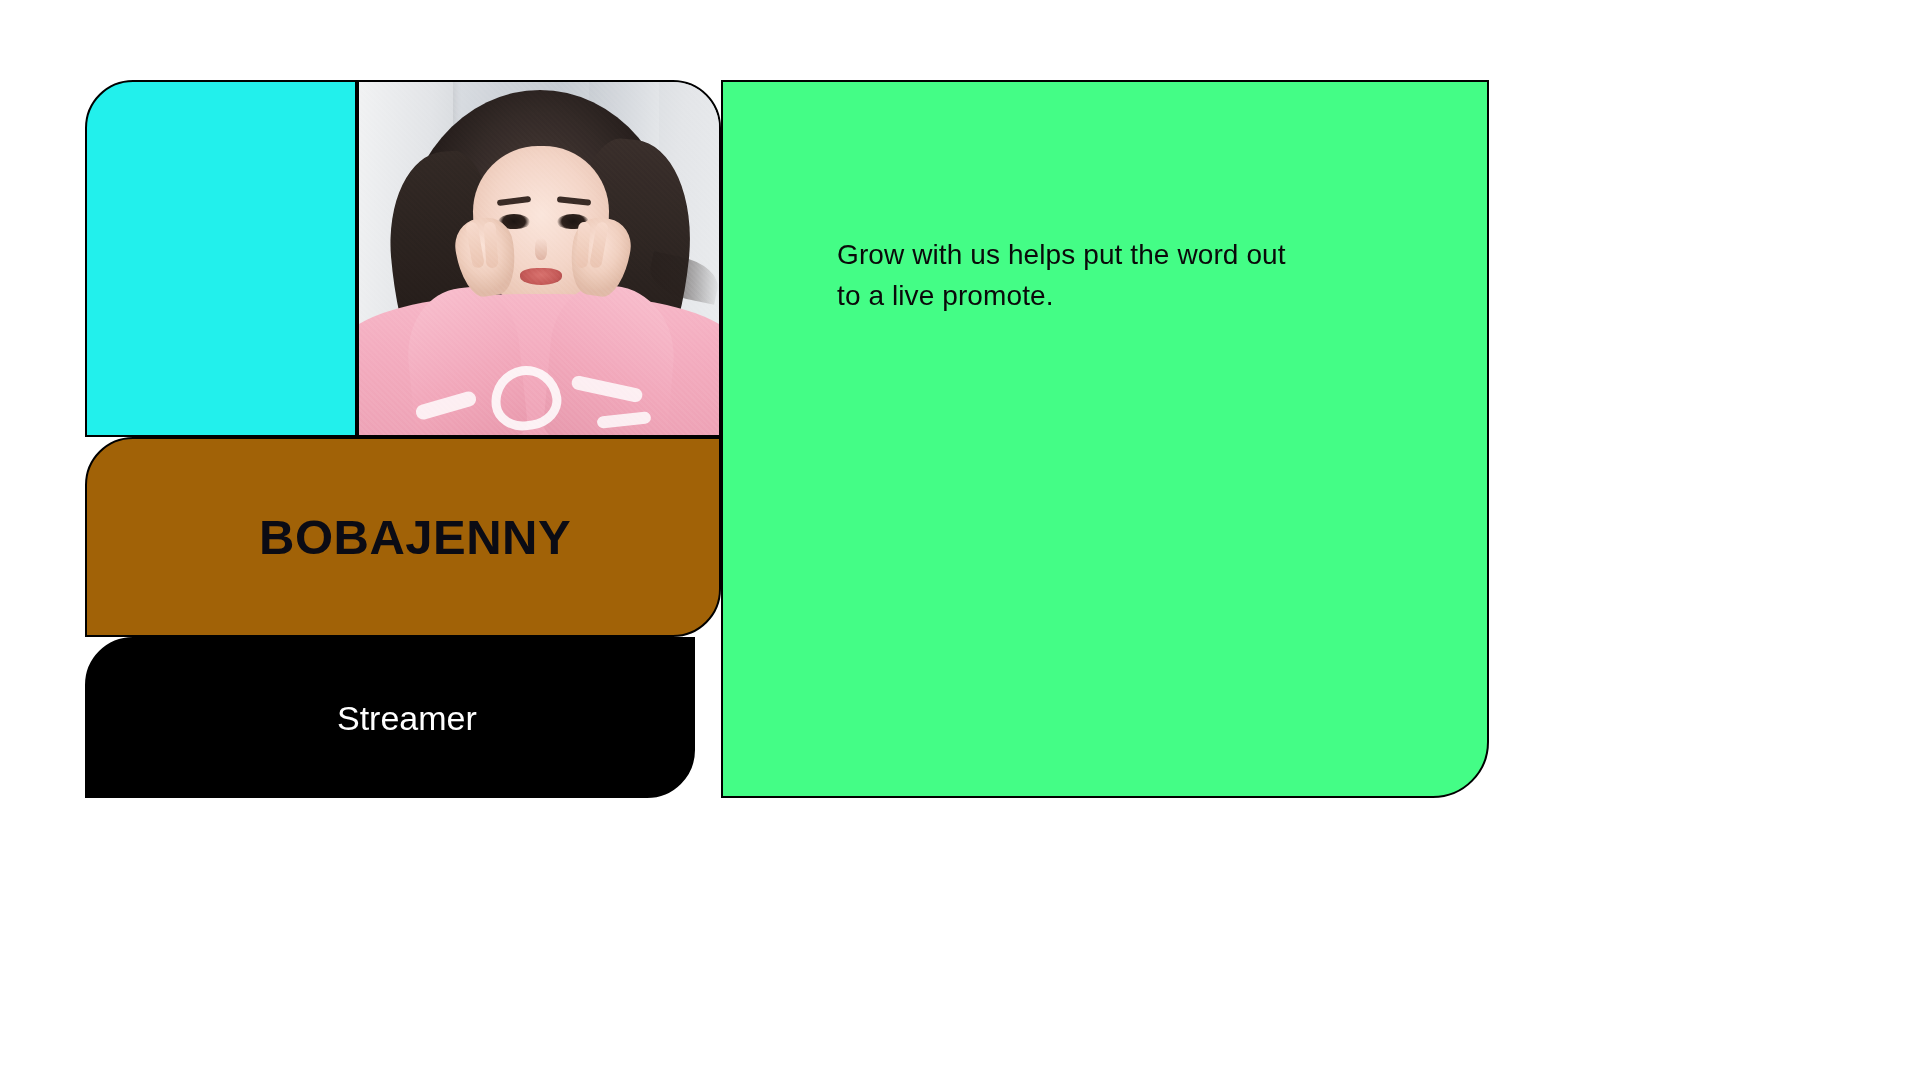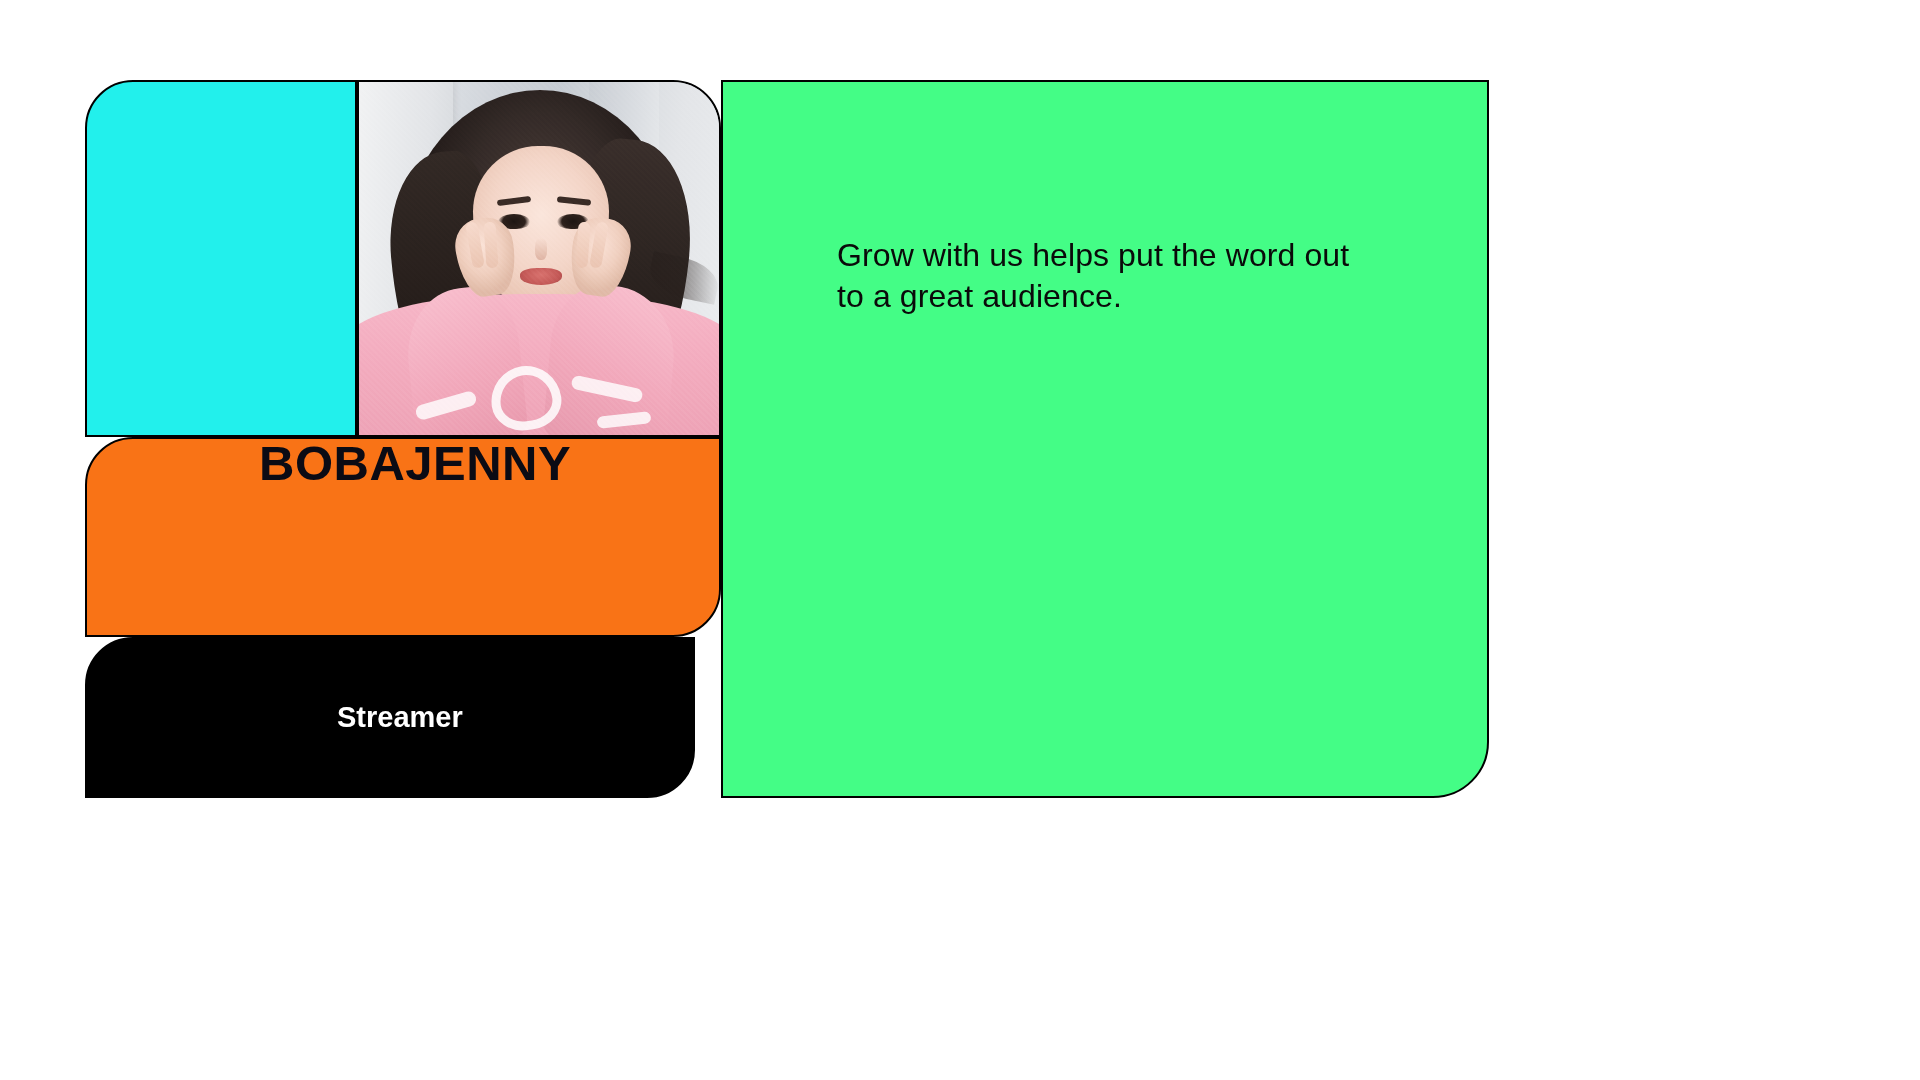--- a/index.html
+++ b/index.html
@@ -240,26 +240,26 @@
     opacity: .55;
   }
 
   
   .bar-name {
     position: absolute;
     left: 0;
     top: 357px;
     width: 636px;
     height: 200px;
-    background: #f97316;
+    background: #a16207;
     border: 2px solid #000000;
     border-radius: 48px 0 48px 0;
     box-sizing: border-box;
     display: flex;
-    align-items: flex-start;
+    align-items: center;
   }
   .name-text {
     font-size: 49px;
     font-weight: 700;
     letter-spacing: 0.5px;
     color: #0b0b14;
     margin-left: 172px;
     line-height: 1;
     white-space: nowrap;
   }
@@ -272,22 +272,22 @@
     width: 610px;
     height: 161px;
     background: #000000;
     border: 2px solid #000000;
     border-radius: 48px 0 48px 0;
     box-sizing: border-box;
     display: flex;
     align-items: center;
   }
   .role-text {
-    font-size: 29px;
-    font-weight: 700;
+    font-size: 34px;
+    font-weight: 400;
     color: #ffffff;
     margin-left: 250px;
     line-height: 1;
     white-space: nowrap;
   }
 
   
 
   .panel-green {
     position: absolute;
@@ -301,21 +301,21 @@
     box-sizing: border-box;
   }
 
   .quote {
     position: absolute;
     left: 114px;
     top: 153px;
     width: 600px;
   }
   .quote-line {
-    font-size: 32px;
+    font-size: 28px;
     font-weight: 400;
     color: #0a0a0a;
     line-height: 40.5px;
     letter-spacing: 0.1px;
     white-space: nowrap;
   }
 </style>
 </head>
 <body style="background: rgb(255, 255, 255);">
 
@@ -369,17 +369,17 @@
 
     <div class="bar-role">
       <span class="role-text">Streamer</span>
     </div>
 
   </div>
 
   <div class="panel-green">
     <div class="quote">
       <div class="quote-line">Grow with us helps put the word out</div>
-      <div class="quote-line">to a great audience.</div>
+      <div class="quote-line">to a live promote.</div>
     </div>
   </div>
 
 </div>
 
 </body></html>

